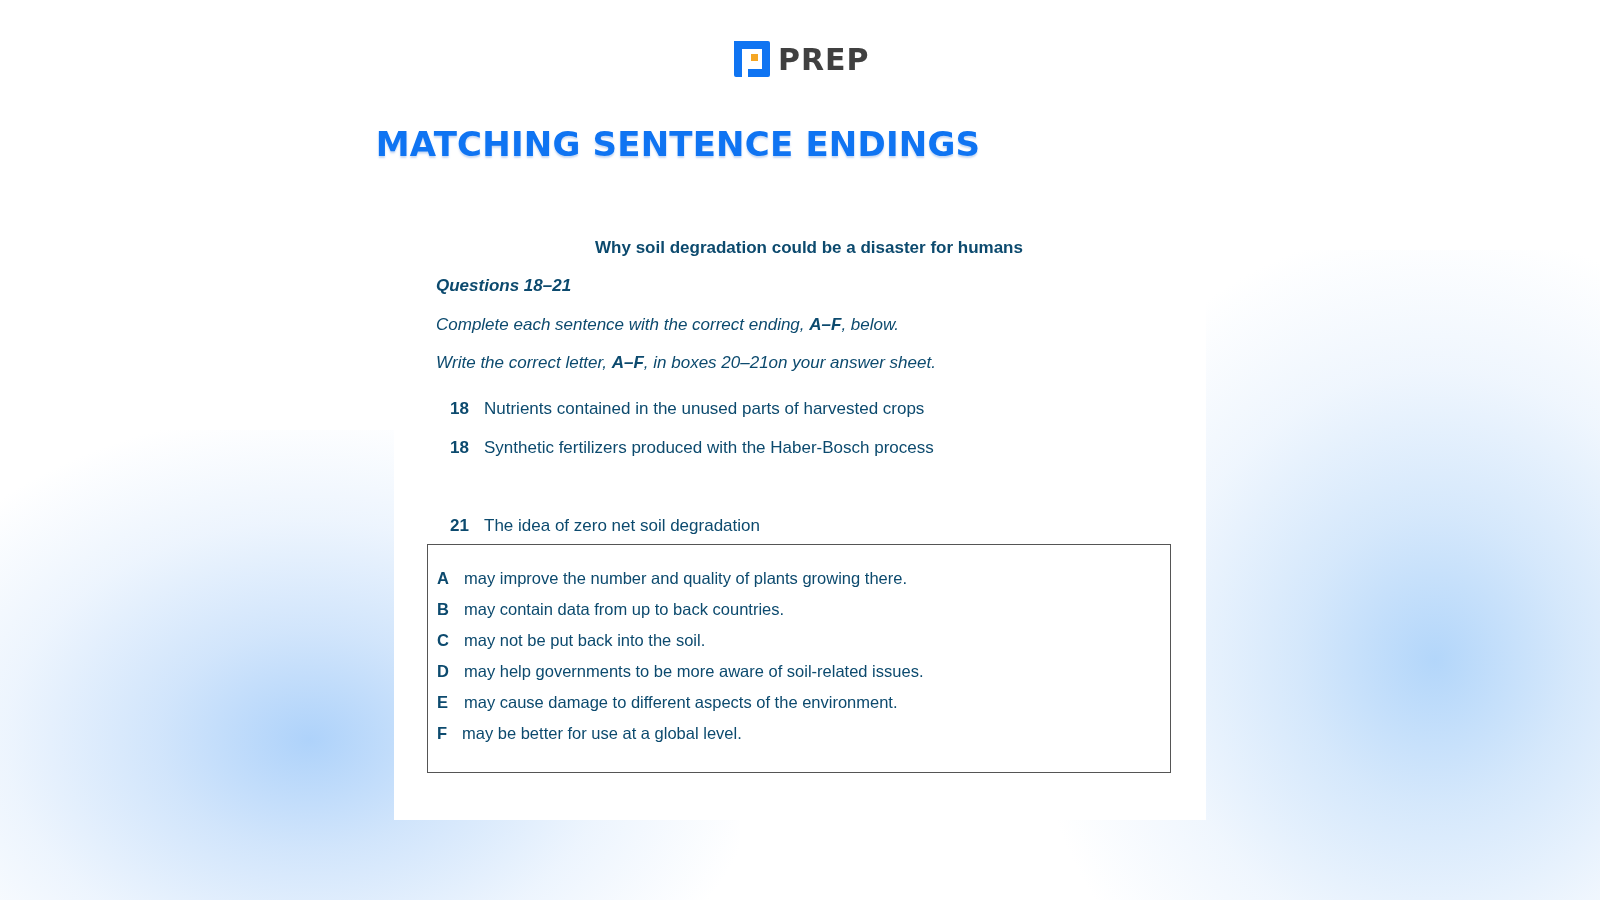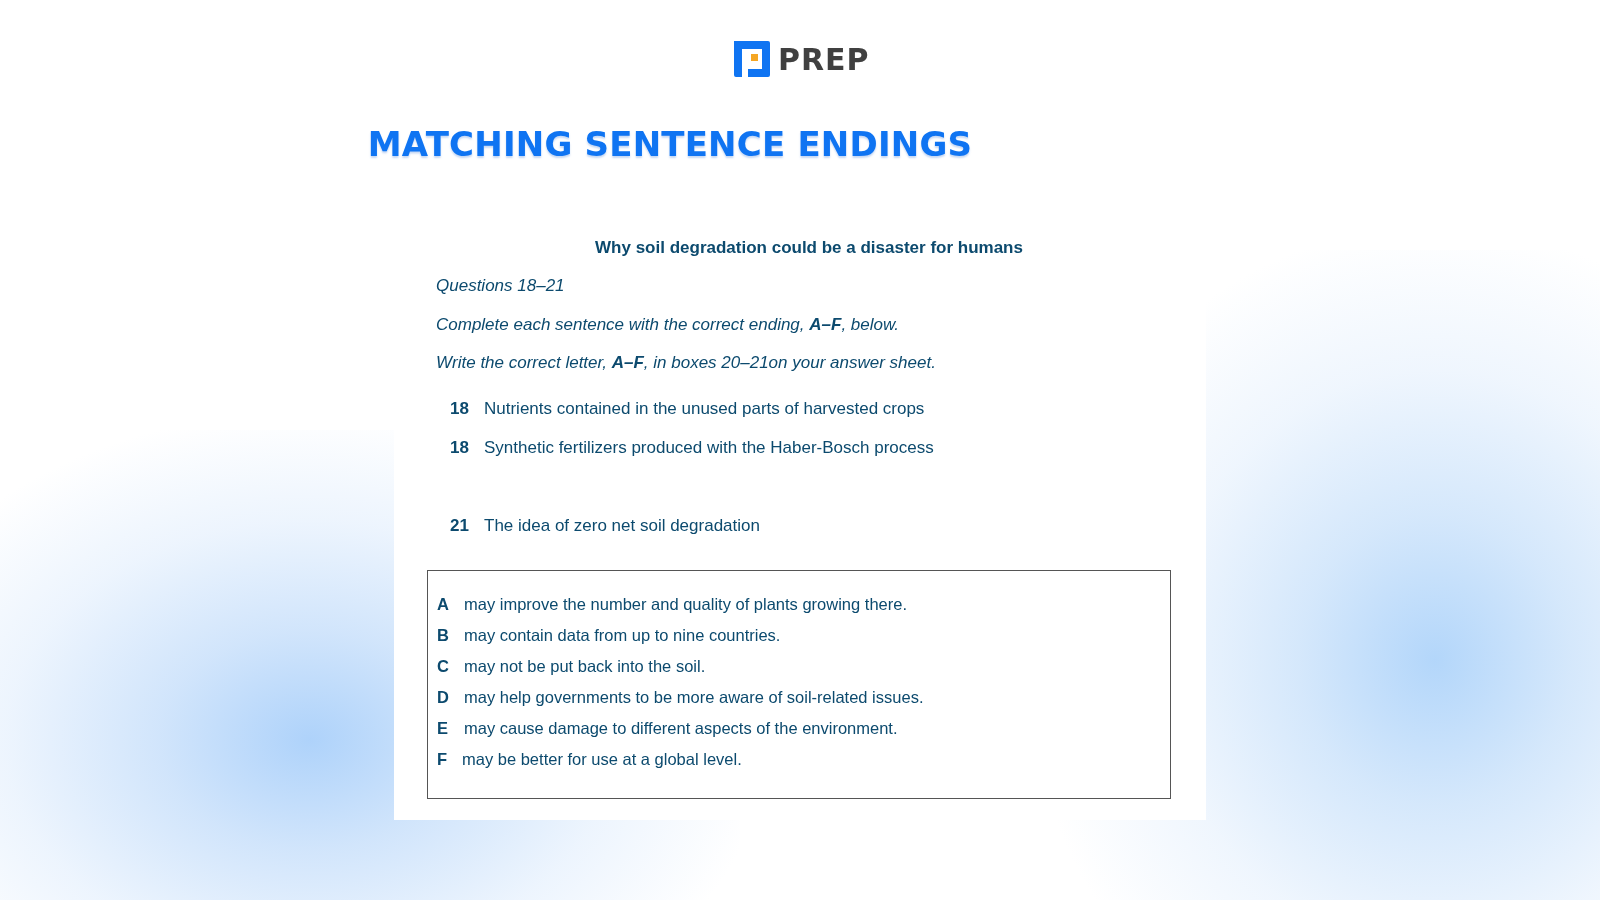--- a/index.html
+++ b/index.html
@@ -19,39 +19,39 @@
   .logo {
     position: absolute; left: 732px; top: 39px; height: 40px;
     display: flex; align-items: center; gap: 6px;
   }
   .logo-mark { width: 40px; height: 40px; }
   .logo-text {
     font-family: "DejaVu Sans", sans-serif; font-weight: bold;
     font-size: 30px; color: #404040; letter-spacing: 1px;
   }
   .title {
-    position: absolute; left: 8px; width: 1324px; top: 124px; text-align: center;
+    position: absolute; left: 16px; width: 1324px; top: 124px; text-align: center;
     font-family: "DejaVu Sans", sans-serif; font-weight: 900; font-size: 34px;
     color: #0f74f2; letter-spacing: 0.2px;
     text-shadow: 0 2px 2px rgba(90,140,220,0.35);
   }
   .doc {
     position: absolute; left: 394px; top: 206px; width: 812px; height: 614px;
     background: #ffffff; color: #0c4a6e;
   }
   .doc-title {
     position: absolute; left: 0; width: 830px; top: 32px; text-align: center;
     font-weight: bold; font-size: 17px;
   }
   .instr { position: absolute; left: 42px; font-style: italic; font-size: 17px; }
   .instr b { font-weight: bold; }
   .q { position: absolute; left: 56px; font-size: 17px; }
   .q .num { font-weight: bold; display: inline-block; width: 34px; }
   .box {
-    position: absolute; left: 33px; top: 364px; width: 744px; height: 229px;
+    position: absolute; left: 33px; top: 338px; width: 744px; height: 229px;
     border: 1.5px solid #555; box-sizing: border-box;
   }
   .opt { position: absolute; left: 9px; font-size: 16.5px; }
   .opt .letter { font-weight: bold; display: inline-block; width: 27px; }
 </style>
 </head>
 <body>
 
 <div class="glow-left"></div>
 <div class="glow-right"></div>
@@ -63,21 +63,21 @@
     <rect x="19" y="15" width="7" height="7" fill="#f5a623"></rect>
   </svg>
   <span class="logo-text">PREP</span>
 </div>
 
 <div class="title">MATCHING SENTENCE ENDINGS</div>
 
 <div class="doc">
   <div class="doc-title">Why soil degradation could be a disaster for humans</div>
 
-  <div class="instr" style="top:70px;">Questions 18–21</div>
+  <div class="instr" style="top:70px;font-weight:bold;">Questions 18–21</div>
 
   <div class="instr" style="top:109px;">
     <span>Complete each sentence with the correct ending, </span><b>A–F</b><span>, below.</span>
   </div>
 
   <div class="instr" style="top:147px;">
     <span>Write the correct letter, </span><b>A–F</b><span>, in boxes 20–21on your answer sheet.</span>
   </div>
 
   <div class="q" style="top:193px;">
@@ -88,21 +88,21 @@
   </div>
   <div class="q" style="top:310px;">
     <span class="num">21</span><span>The idea of zero net soil degradation</span>
   </div>
 
   <div class="box">
     <div class="opt" style="top:24px;">
       <span class="letter">A</span><span>may improve the number and quality of plants growing there.</span>
     </div>
     <div class="opt" style="top:55px;">
-      <span class="letter">B</span><span>may contain data from up to nine countries.</span>
+      <span class="letter">B</span><span>may contain data from up to back countries.</span>
     </div>
     <div class="opt" style="top:86px;">
       <span class="letter">C</span><span>may not be put back into the soil.</span>
     </div>
     <div class="opt" style="top:117px;">
       <span class="letter">D</span><span>may help governments to be more aware of soil-related issues.</span>
     </div>
     <div class="opt" style="top:148px;">
       <span class="letter">E</span><span>may cause damage to different aspects of the environment.</span>
     </div>

